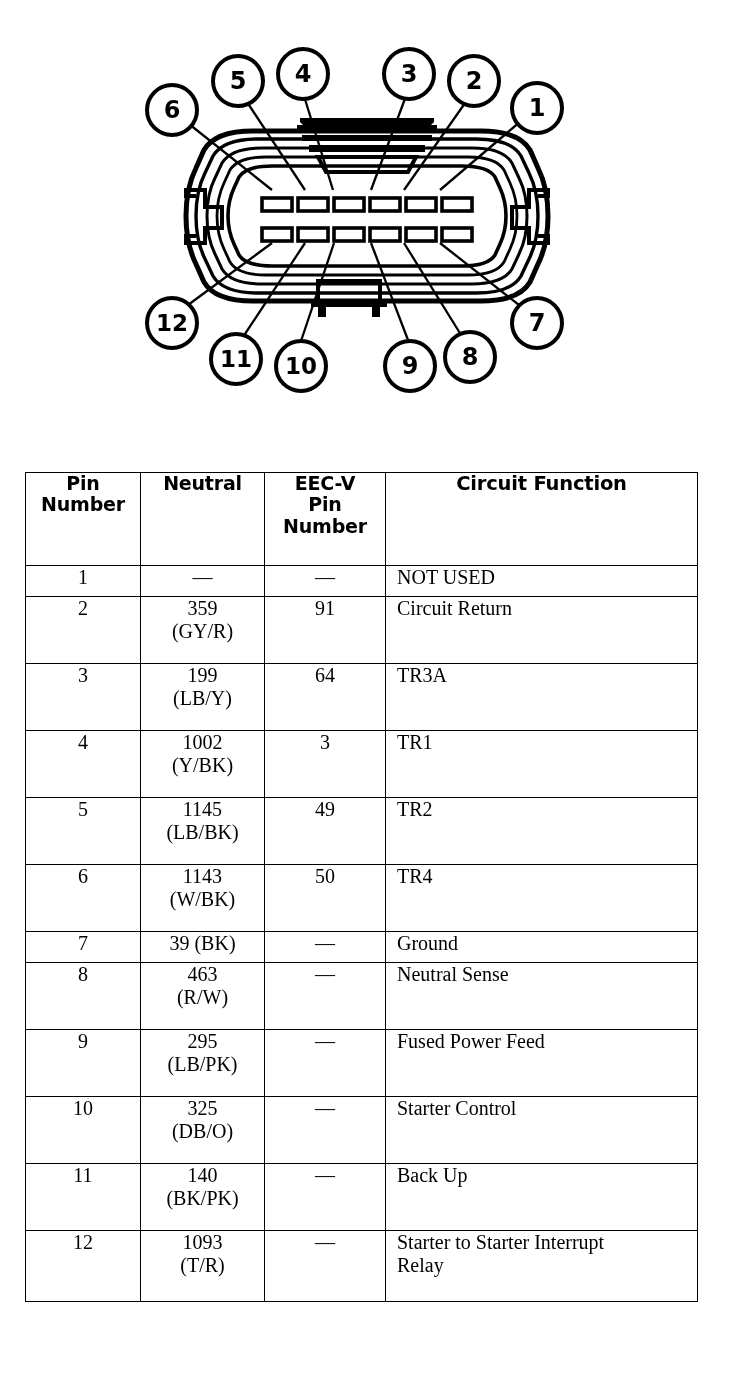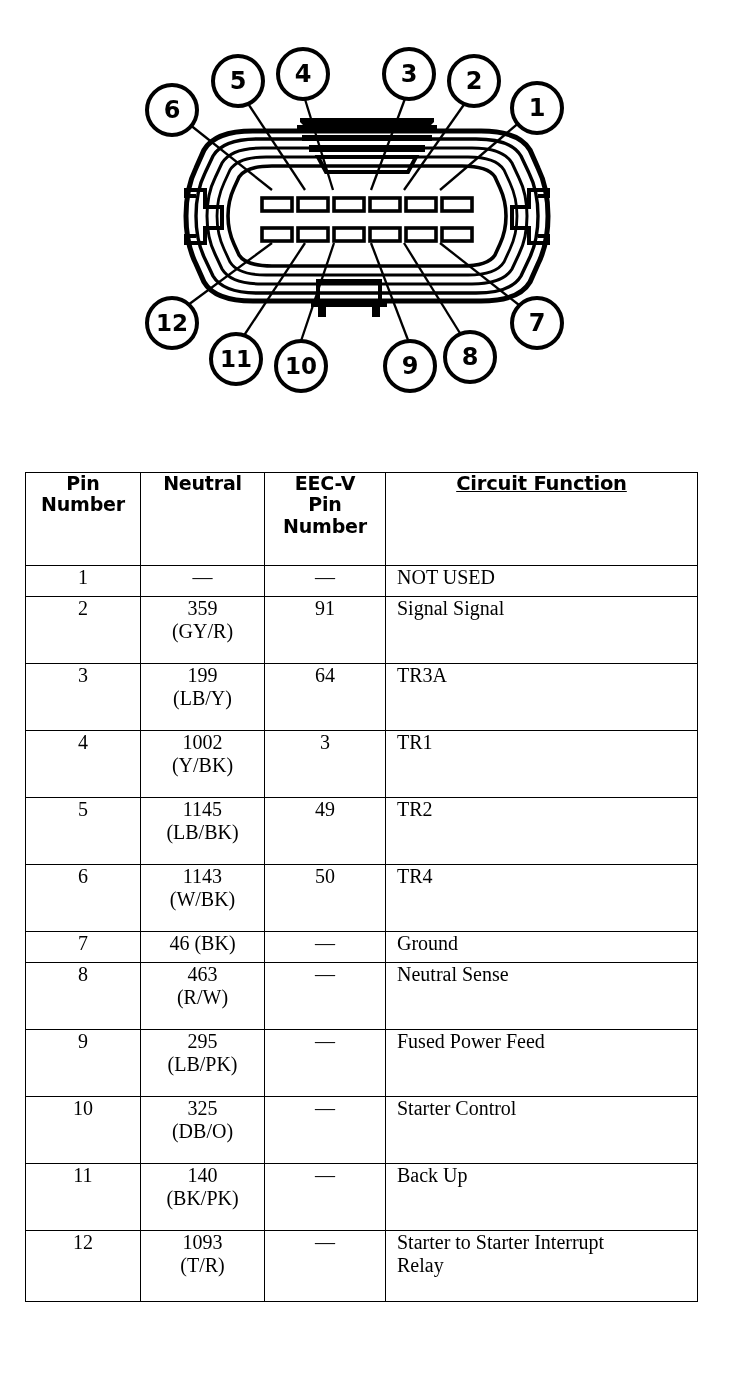--- a/index.html
+++ b/index.html
@@ -35,21 +35,21 @@
     font-weight:bold;
     font-size:19px;
     letter-spacing:-0.2px;
     text-align:center;
     vertical-align:bottom;
     height:92px;
     padding-bottom:8px;
     line-height:1.12;
     border-bottom-width:2.6px;
   }
-  thead th.func{font-size:19.5px;text-decoration:underline;}
+  thead th.func{font-size:19.5px;}
 
   tbody td{
     font-size:20px;
     line-height:1.16;
     padding-top:7px;
     padding-bottom:7px;
   }
   tbody td.num,tbody td.cir,tbody td.eec{text-align:center;}
   tbody td.func{text-align:left;padding-left:11px;padding-right:18px;}
   tbody tr.tall td{height:66px;}
@@ -264,21 +264,21 @@
             </td>
           </tr>
           <tr class="tall">
             <td class="num">2</td>
             <td class="cir">
               <span class="sub">359</span>
               <span class="sub">(GY/R)</span>
             </td>
             <td class="eec">91</td>
             <td class="func">
-              <span class="sub">Signal Signal</span>
+              <span class="sub">Circuit Return</span>
             </td>
           </tr>
           <tr class="tall">
             <td class="num">3</td>
             <td class="cir">
               <span class="sub">199</span>
               <span class="sub">(LB/Y)</span>
             </td>
             <td class="eec">64</td>
             <td class="func">
@@ -314,21 +314,21 @@
               <span class="sub">(W/BK)</span>
             </td>
             <td class="eec">50</td>
             <td class="func">
               <span class="sub">TR4</span>
             </td>
           </tr>
           <tr class="short">
             <td class="num">7</td>
             <td class="cir">
-              <span class="sub">46 (BK)</span>
+              <span class="sub">39 (BK)</span>
             </td>
             <td class="eec">—</td>
             <td class="func">
               <span class="sub">Ground</span>
             </td>
           </tr>
           <tr class="tall">
             <td class="num">8</td>
             <td class="cir">
               <span class="sub">463</span>

